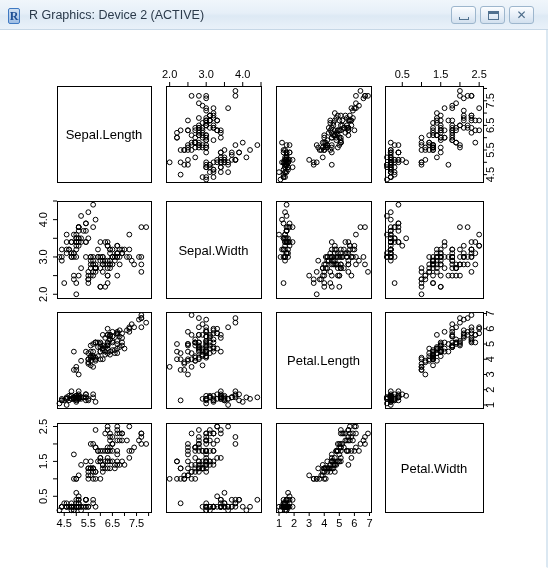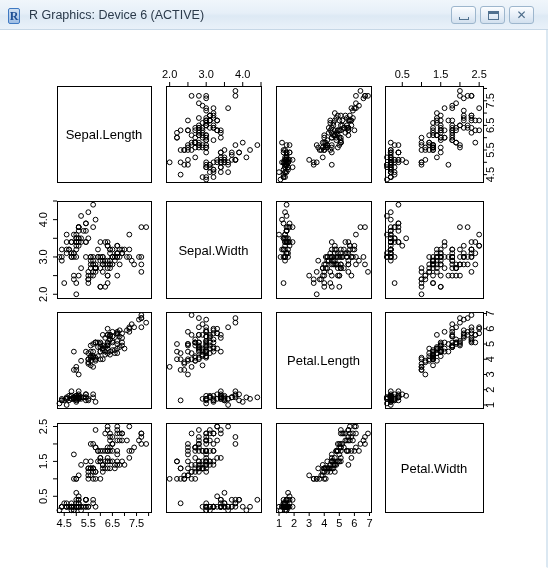--- a/index.html
+++ b/index.html
@@ -81,21 +81,21 @@
 </style>
 </head>
 <body>
 
 <div id="window">
 
   <div id="titlebar">
     <div id="app-icon">
       <span class="rbox">R</span>
     </div>
-    <div id="title-text">R Graphics: Device 6 (ACTIVE)</div>
+    <div id="title-text">R Graphics: Device 2 (ACTIVE)</div>
 
     <div class="winbtn" id="btn-min">
       <span class="glyph"></span>
     </div>
     <div class="winbtn" id="btn-max">
       <span class="glyph"></span>
     </div>
     <div class="winbtn" id="btn-close">
       <span class="glyph">✕</span>
     </div>

